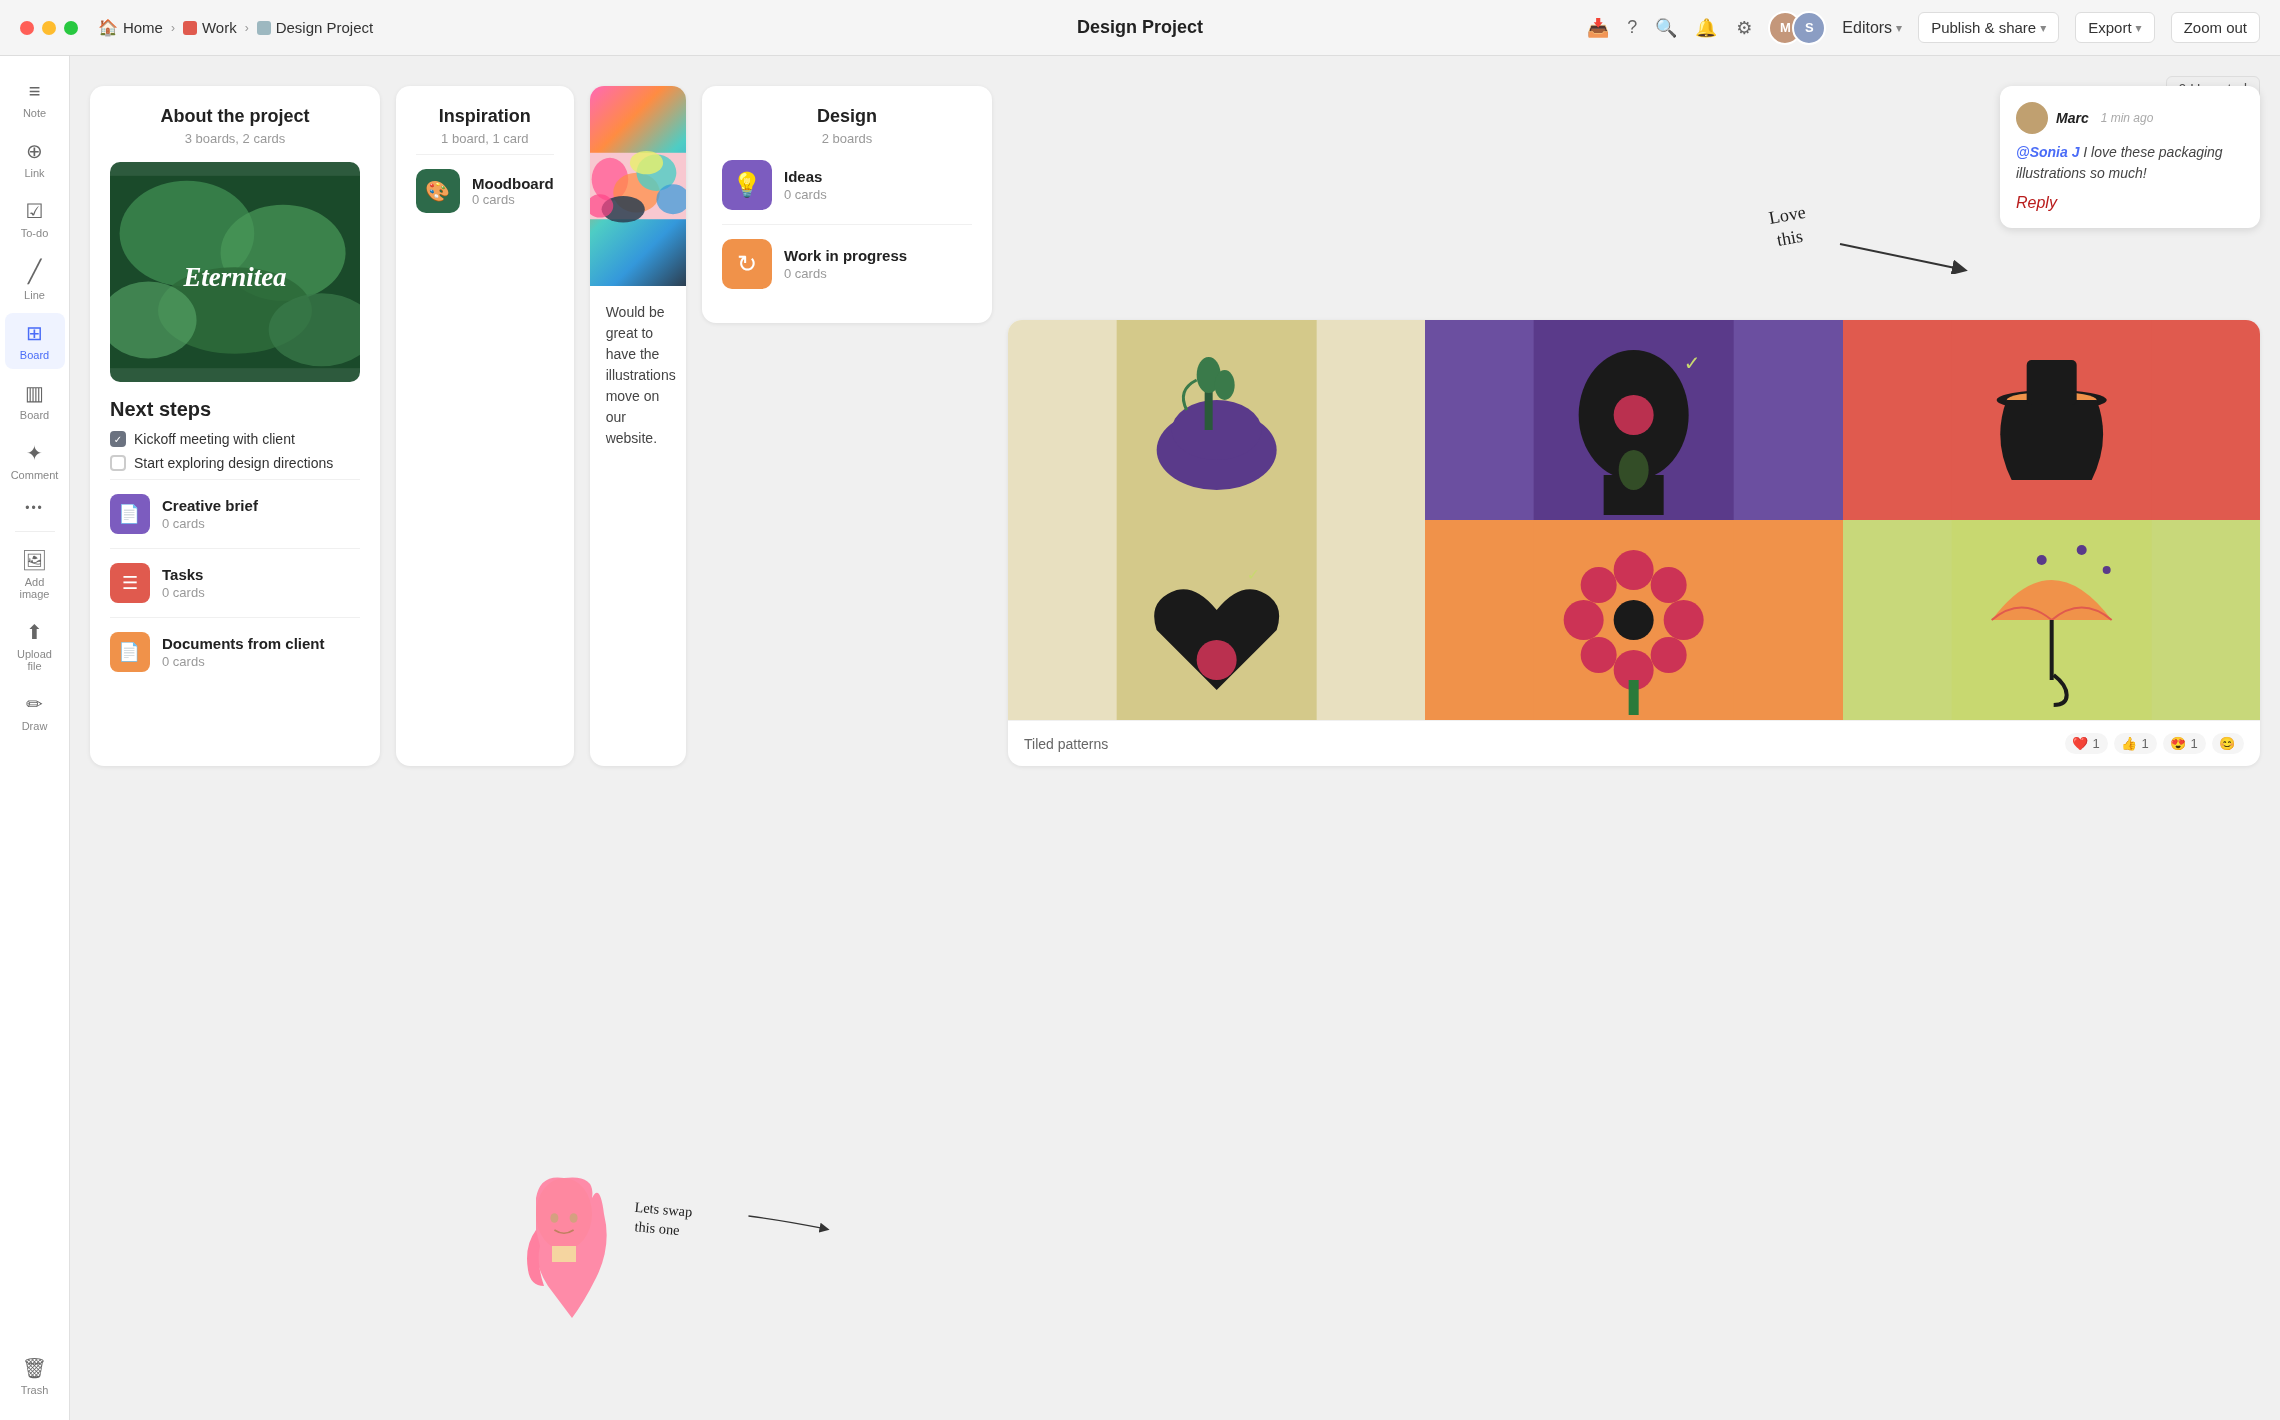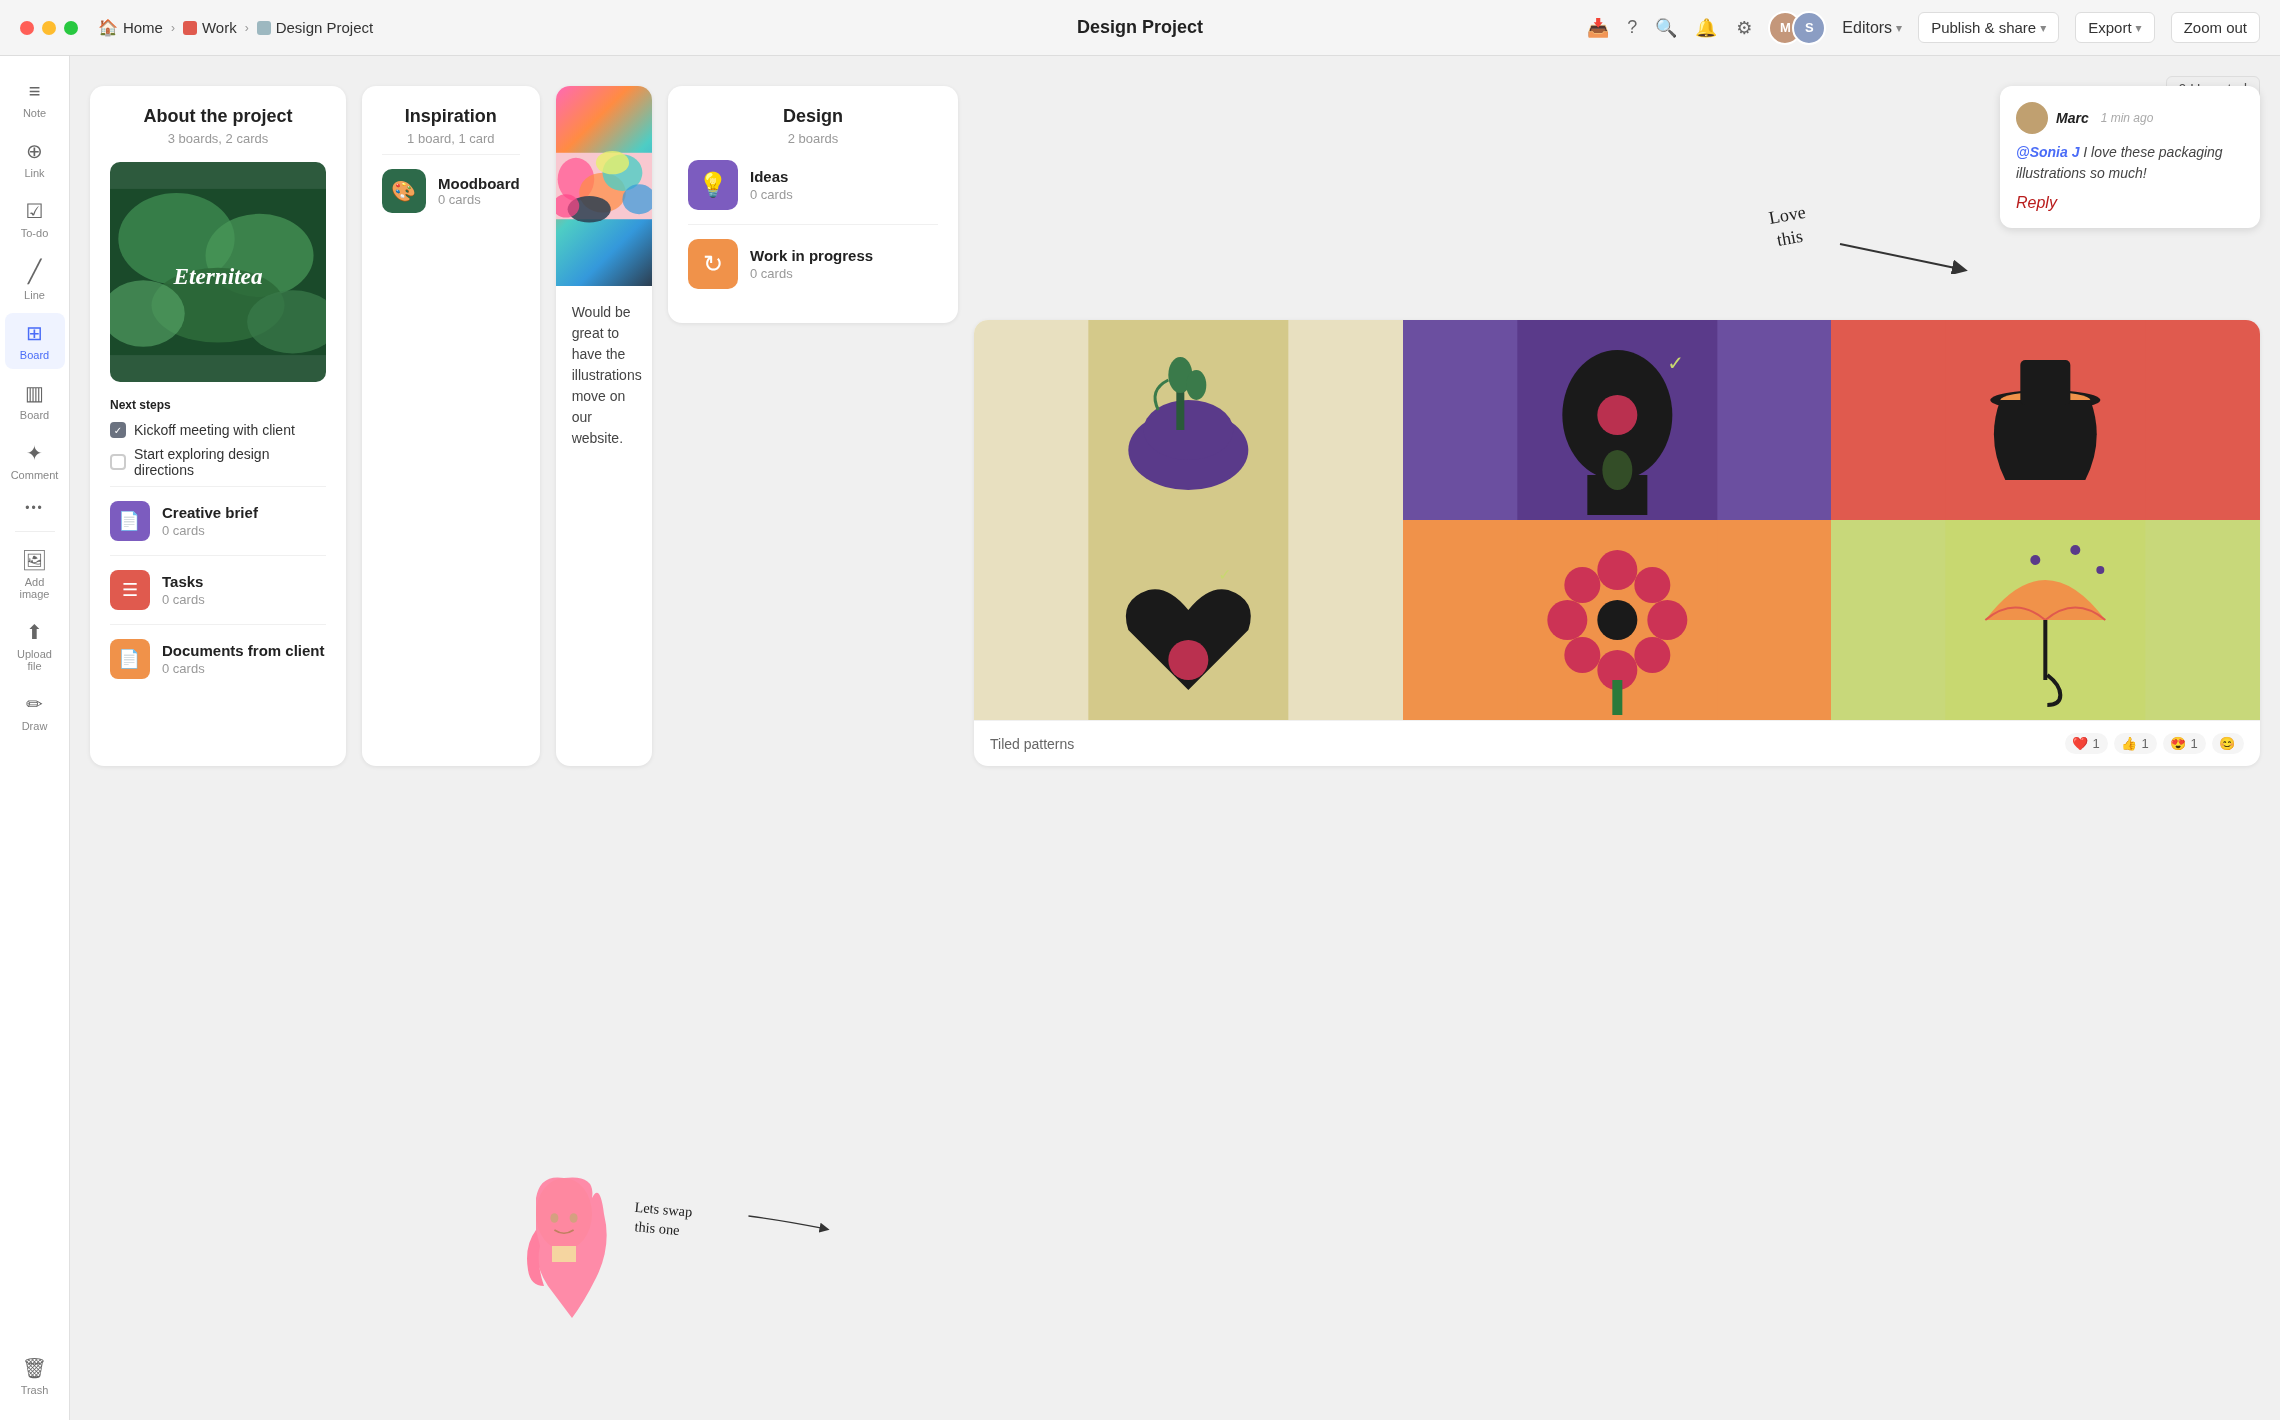--- a/index.html
+++ b/index.html
@@ -131,21 +131,21 @@
       background: #2d5a3d;
       margin: 16px 0;
       overflow: hidden;
       display: flex;
       align-items: center;
       justify-content: center;
       position: relative;
     }
 
     .next-steps { margin-top: 10px; }
-    .next-steps-title { font-size: 12px; font-weight: 700; color: #222; margin-bottom: 10px; }
+    .next-steps-title { font-size: 20px; font-weight: 700; color: #222; margin-bottom: 10px; }
     .checklist-item { display: flex; align-items: center; gap: 8px; margin-bottom: 8px; font-size: 14px; color: #333; }
     .checkbox { width: 16px; height: 16px; border-radius: 4px; border: 2px solid #ccc; flex-shrink: 0; display: flex; align-items: center; justify-content: center; }
     .checkbox.checked { background: #6b7280; border-color: #6b7280; color: white; font-size: 10px; }
 
     .board-list-item {
       display: flex;
       align-items: center;
       gap: 12px;
       padding: 14px 0;
       border-top: 1px solid #f0f0f0;
@@ -407,21 +407,21 @@
       </div>
     </div>
   </div>
 
   <div class="content">
 
     <div class="unsorted-badge">0 Unsorted</div>
 
     <div style="display:flex; gap:16px; margin-top:10px; position:relative;">
 
-      <div class="board-card about-card" style="width:256px; flex-shrink:0;">
+      <div class="board-card about-card" style="width:290px; flex-shrink:0;">
         <div class="board-card-title">About the project</div>
         <div class="board-card-subtitle">3 boards, 2 cards</div>
         <div class="about-image">
           <svg viewBox="0 0 260 200" width="100%" height="100%" xmlns="http://www.w3.org/2000/svg">
             <rect width="260" height="200" fill="#1a4a2a"></rect>
             <ellipse cx="80" cy="60" rx="70" ry="55" fill="#3d8a50" opacity="0.8"></ellipse>
             <ellipse cx="180" cy="80" rx="65" ry="50" fill="#4a9a5a" opacity="0.7"></ellipse>
             <ellipse cx="130" cy="140" rx="80" ry="45" fill="#2d6a3a" opacity="0.9"></ellipse>
             <ellipse cx="40" cy="150" rx="50" ry="40" fill="#5aaa6a" opacity="0.6"></ellipse>
             <ellipse cx="220" cy="160" rx="55" ry="38" fill="#3a7a4a" opacity="0.75"></ellipse>

